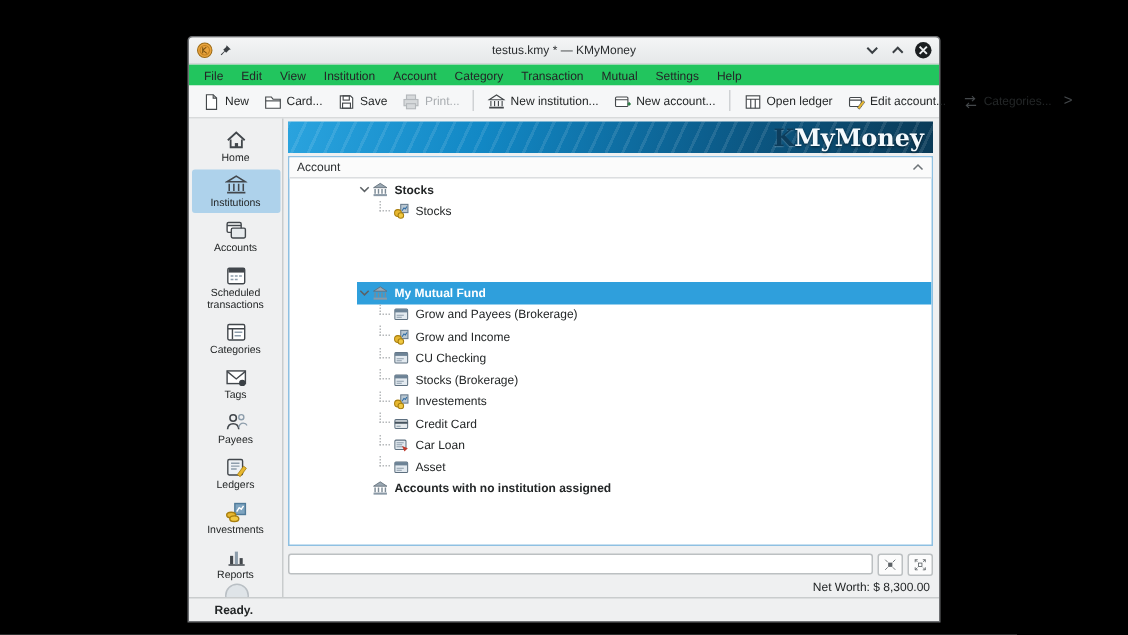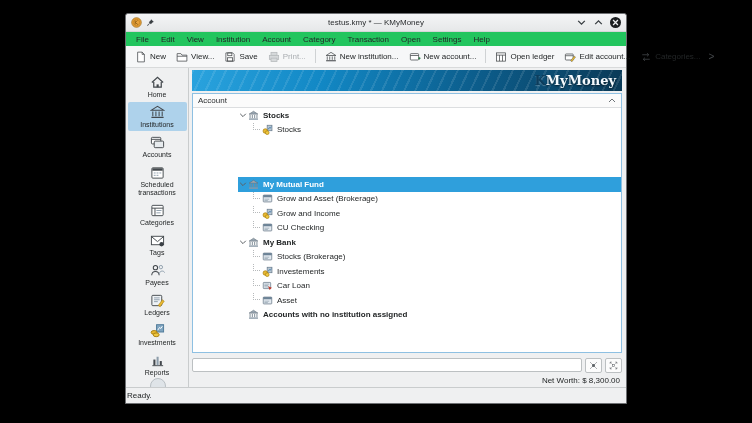--- a/index.html
+++ b/index.html
@@ -1,20 +1,20 @@
 <!DOCTYPE html>
 <html><head>
 <meta charset="utf-8">
 <style>
   * { margin:0; padding:0; box-sizing:border-box; }
   html,body { background:#000; }
   body { font-family:"Liberation Sans", sans-serif; color:#232627; }
   .stage { position:relative; width:752px; height:423px; background:#000; overflow:hidden; }
 
-  .window { position:absolute; left:125px; top:13px; width:502px; height:391px;
+  .window { position:absolute; left:125px; top:24px; width:502px; height:391px;
     background:#eff0f1; border:1px solid #6e7073; display:flex; flex-direction:column;
     border-radius:3px 3px 0 0; }
 
   
   .titlebar { height:18px; flex:0 0 18px; background:linear-gradient(#f4f5f6,#e6e8e9);
     border-bottom:1px solid #d4d6d7; position:relative; display:flex; align-items:center;
     padding:0 5px; border-radius:3px 3px 0 0; }
   .app-icon { width:11px; height:11px; margin-right:4px; display:inline-flex; }
   .pin-icon { width:9px; height:9px; display:inline-flex; }
   .title { position:absolute; left:0; right:0; text-align:center; font-size:8px; color:#2b2e30; pointer-events:none; }
@@ -50,21 +50,21 @@
   .sidebar::after { content:""; position:absolute; bottom:-7px; left:50%; margin-left:-7px;
     width:14px; height:14px; border-radius:50%; background:#dfe4e8; border:1px solid #b9bfc4; }
 
   .content { flex:1; display:flex; flex-direction:column; min-width:0; padding:2px 4px 0 3px; }
 
   .banner { flex:0 0 21px; position:relative; display:flex; align-items:center; justify-content:flex-end;
     background:
       repeating-linear-gradient(115deg, rgba(255,255,255,.10) 0 2px, rgba(255,255,255,0) 2px 10px),
       linear-gradient(100deg,#2aa3de 0%,#1288c5 30%,#0c5e8d 65%,#0a3a57 100%);
     padding-right:6px; }
-  .brand { font-family:"DejaVu Serif", serif; font-weight:bold; font-size:13px; color:#f4fafe;
+  .brand { font-family:"DejaVu Serif", serif; font-weight:bold; font-size:16px; color:#f4fafe;
     text-shadow:0 1px 2px rgba(0,0,0,.6); letter-spacing:0; }
   .brand .k { color:#0d3d5c; text-shadow:0 1px 1px rgba(255,255,255,.25); }
 
   .tree-panel { flex:1; margin-top:2px; border:1px solid #8ec0e2; background:#fff;
     display:flex; flex-direction:column; min-height:0; }
   .tree-header { flex:0 0 14px; display:flex; align-items:center; justify-content:space-between;
     font-size:8px; padding:0 5px; background:#fbfbfb; border-bottom:1px solid #dcdee0; color:#2b2e30; }
   .sort-caret { width:8px; height:8px; display:inline-flex; }
   .tree-body { flex:1; overflow:hidden; font-size:8px;padding-left:45px; }
   .tree-row { height:14.5px; display:flex; align-items:center; white-space:nowrap; }
@@ -79,21 +79,21 @@
   .filter-row { flex:0 0 18px; display:flex; align-items:center; gap:3px; margin-top:3px; }
   .filter-row input { flex:1; height:14px; border:1px solid #bcc0c2; border-radius:2px;
     background:#fff; font-size:8px; padding:0 4px; outline:none; font-family:inherit; }
   .mini-btn { width:17px; height:15px; border:1px solid #bcc0c2; border-radius:2px; background:#fcfcfc;
     display:inline-flex; align-items:center; justify-content:center; padding:0; }
   .mini-btn svg { width:9px; height:9px; }
 
   .networth { flex:0 0 13px; text-align:right; font-size:8px; padding:2px 2px 0; color:#232627; }
 
   .statusbar { flex:0 0 16px; border-top:1px solid #c9cccd; display:flex; align-items:center;
-    font-size:8px; padding:0 1px; background:#eff0f1; color:#232627; }
+    font-size:8px; padding:0 17px; background:#eff0f1; color:#232627;font-weight:bold; }
 </style>
 </head>
 <body>
 
 <div class="stage">
   <div class="window">
 
     <div class="titlebar">
       <span class="app-icon">
         <svg viewBox="0 0 16 16">
@@ -128,21 +128,21 @@
     </div>
 
     <div class="menubar">
         <span class="menu-item">File</span>
         <span class="menu-item">Edit</span>
         <span class="menu-item">View</span>
         <span class="menu-item">Institution</span>
         <span class="menu-item">Account</span>
         <span class="menu-item">Category</span>
         <span class="menu-item">Transaction</span>
-        <span class="menu-item">Open</span>
+        <span class="menu-item">Mutual</span>
         <span class="menu-item">Settings</span>
         <span class="menu-item">Help</span>
       </div>
 
     <div class="toolbar">
       <span class="tb-slot" style="display:flex;align-items:flex-start;">
           <span class="tb-btn">
             <span class="tb-icon">
               <svg viewBox="0 0 16 16">
                 <path d="M3.5 1.5h6l3 3v10h-9z" fill="#fff" stroke="#44484b"></path>
@@ -151,21 +151,21 @@
             </span>
             <span>New</span>
           </span>
           <span class="tb-btn">
             <span class="tb-icon">
               <svg viewBox="0 0 16 16">
                 <path d="M1.5 3.5h5l1.5 2h6.5v8h-13z" fill="#fff" stroke="#44484b"></path>
                 <path d="M1.5 7h13" stroke="#44484b"></path>
               </svg>
             </span>
-            <span>View...</span>
+            <span>Card...</span>
           </span>
           <span class="tb-btn">
             <span class="tb-icon">
               <svg viewBox="0 0 16 16">
                 <path d="M2.5 2.5h9l2 2v9h-11z" fill="#fff" stroke="#44484b"></path>
                 <rect x="5" y="2.5" width="5.5" height="3.8" fill="none" stroke="#44484b"></rect>
                 <rect x="4.5" y="9" width="7" height="4.5" fill="none" stroke="#44484b"></rect>
               </svg>
             </span>
             <span>Save</span>
@@ -413,21 +413,21 @@
                 <span class="expander"></span>
                 <span class="lvl1-pad"></span>
                 <span class="connector"></span>
                 <span class="row-icon">
                   <svg viewBox="0 0 16 16">
                     <rect x="1.8" y="3" width="12.4" height="10" rx="1" fill="#e3eaf0" stroke="#5d6f7f"></rect>
                     <rect x="1.8" y="3" width="12.4" height="3.2" fill="#6d8396"></rect>
                     <path d="M3.5 9h7M3.5 11h5" stroke="#8d9dab"></path>
                   </svg>
                 </span>
-                <span>Grow and Asset (Brokerage)</span>
+                <span>Grow and Payees (Brokerage)</span>
               </div>
               <div class="tree-row">
                 <span class="expander"></span>
                 <span class="lvl1-pad"></span>
                 <span class="connector"></span>
                 <span class="row-icon">
                   <svg viewBox="0 0 16 16">
                     <rect x="7.5" y="1.8" width="7" height="8" fill="#b9c7d2" stroke="#64788a"></rect>
                     <path d="M8.8 8l1.8-2.8 1.4 1 1.5-2.3" stroke="#2f6ca3" fill="none"></path>
                     <circle cx="4.8" cy="10.2" r="3.3" fill="#e8b830" stroke="#a87f10"></circle>
@@ -443,35 +443,20 @@
                 <span class="row-icon">
                   <svg viewBox="0 0 16 16">
                     <rect x="1.8" y="3" width="12.4" height="10" rx="1" fill="#e3eaf0" stroke="#5d6f7f"></rect>
                     <rect x="1.8" y="3" width="12.4" height="3.2" fill="#6d8396"></rect>
                     <path d="M3.5 9h7M3.5 11h5" stroke="#8d9dab"></path>
                   </svg>
                 </span>
                 <span>CU Checking</span>
               </div>
               <div class="tree-row">
-                <span class="expander">
-                  <svg width="8" height="8" viewBox="0 0 8 8">
-                    <path d="M1.2 2.8l2.8 2.8 2.8-2.8" fill="none" stroke="#5c6165"></path>
-                  </svg>
-                </span>
-                <span class="row-icon">
-                  <svg viewBox="0 0 16 16">
-                    <path d="M1.5 6h13L8 1.8z" fill="#9aa7b2" stroke="#5e6b76" stroke-width=".8"></path>
-                    <path d="M3 7.2v4.6M6.3 7.2v4.6M9.7 7.2v4.6M13 7.2v4.6" stroke="#7c8a95" stroke-width="1.4"></path>
-                    <rect x="1.5" y="12.2" width="13" height="2" fill="#8a99a6"></rect>
-                  </svg>
-                </span>
-                <b>My Bank</b>
-              </div>
-              <div class="tree-row">
                 <span class="expander"></span>
                 <span class="lvl1-pad"></span>
                 <span class="connector"></span>
                 <span class="row-icon">
                   <svg viewBox="0 0 16 16">
                     <rect x="1.8" y="3" width="12.4" height="10" rx="1" fill="#e3eaf0" stroke="#5d6f7f"></rect>
                     <rect x="1.8" y="3" width="12.4" height="3.2" fill="#6d8396"></rect>
                     <path d="M3.5 9h7M3.5 11h5" stroke="#8d9dab"></path>
                   </svg>
                 </span>
@@ -483,20 +468,33 @@
                 <span class="connector"></span>
                 <span class="row-icon">
                   <svg viewBox="0 0 16 16">
                     <rect x="7.5" y="1.8" width="7" height="8" fill="#b9c7d2" stroke="#64788a"></rect>
                     <path d="M8.8 8l1.8-2.8 1.4 1 1.5-2.3" stroke="#2f6ca3" fill="none"></path>
                     <circle cx="4.8" cy="10.2" r="3.3" fill="#e8b830" stroke="#a87f10"></circle>
                     <circle cx="7.6" cy="12.6" r="2.7" fill="#f0c840" stroke="#a87f10"></circle>
                   </svg>
                 </span>
                 <span>Investements</span>
+              </div>
+              <div class="tree-row">
+                <span class="expander"></span>
+                <span class="lvl1-pad"></span>
+                <span class="connector"></span>
+                <span class="row-icon">
+                  <svg viewBox="0 0 16 16">
+                    <rect x="1.8" y="4" width="12.4" height="8.5" rx="1" fill="#e7ebee" stroke="#5d6f7f"></rect>
+                    <rect x="1.8" y="6" width="12.4" height="2" fill="#46545f"></rect>
+                    <rect x="3.4" y="9.8" width="4" height="1.4" fill="#9fb0bb"></rect>
+                  </svg>
+                </span>
+                <span>Credit Card</span>
               </div>
               <div class="tree-row">
                 <span class="expander"></span>
                 <span class="lvl1-pad"></span>
                 <span class="connector"></span>
                 <span class="row-icon">
                   <svg viewBox="0 0 16 16">
                     <rect x="1.8" y="3.5" width="10.8" height="9" rx="1" fill="#e3eaf0" stroke="#5d6f7f"></rect>
                     <path d="M3.4 6h7M3.4 8h5.5M3.4 10h6.5" stroke="#8d9dab"></path>
                     <path d="M8.8 9.2l5.6 2.2-3.3 3.2z" fill="#c0392b"></path>

